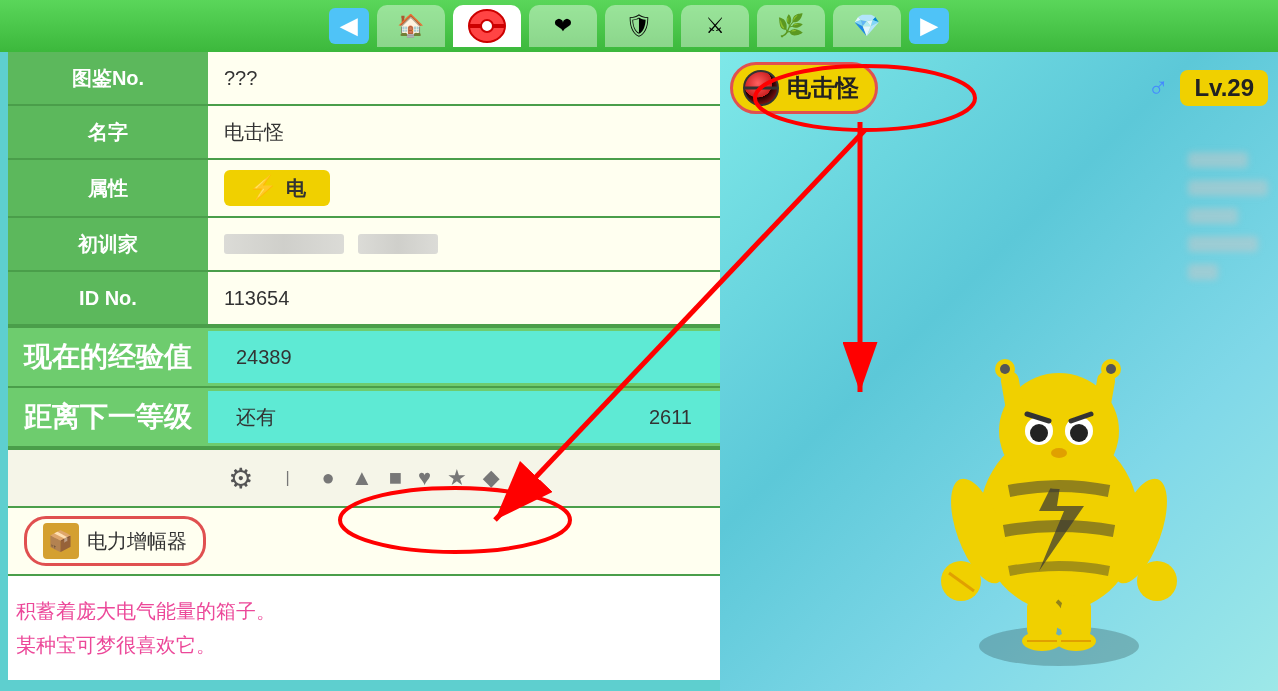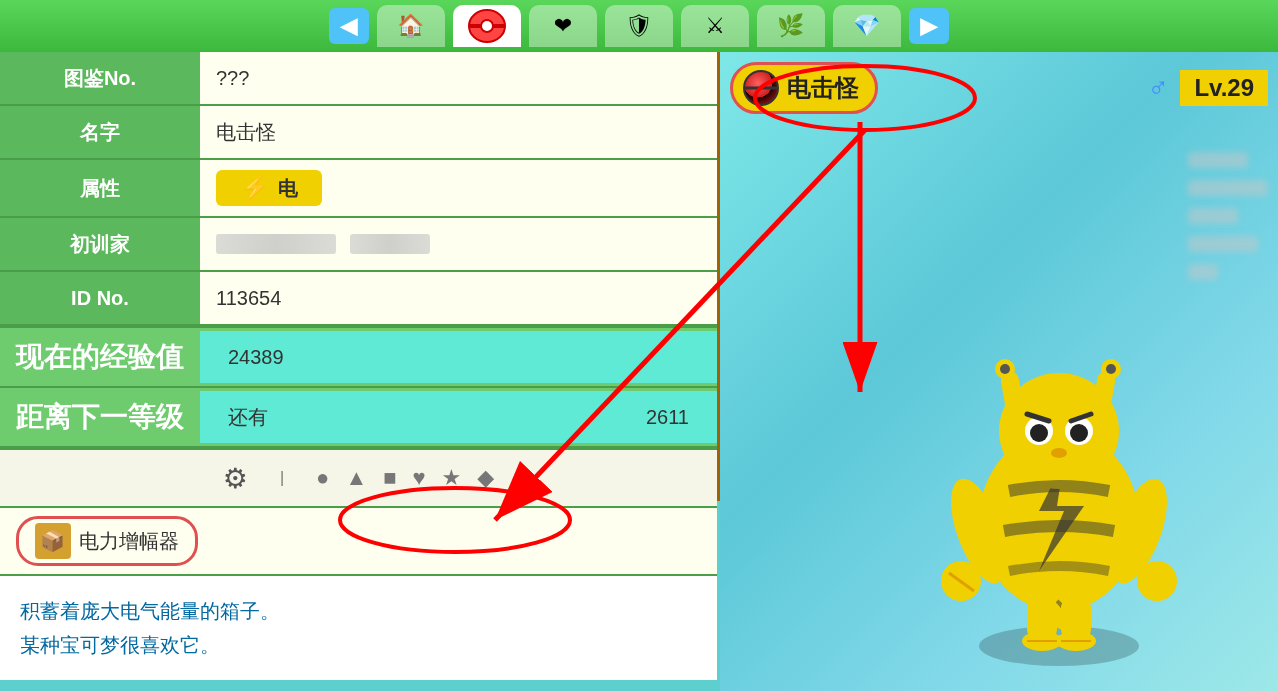--- a/index.html
+++ b/index.html
@@ -49,25 +49,25 @@
       font-size: 22px;
       cursor: pointer;
     }
     .nav-tab.active { background: white; }
     .nav-tab.inactive { background: rgba(255,255,255,0.4); }
 
     
     .left-panel {
       position: absolute;
       top: 52px;
-      left: 0;
+      left: 8px;
       width: 720px;
       height: 449px;
       background: #5cb85c;
-      border-right: 3px solid #a16207;
+      border-right: 8px solid #a16207;
     }
     .info-row {
       display: flex;
       align-items: center;
       min-height: 52px;
       border-bottom: 2px solid #4a9e4a;
     }
     .info-label {
       width: 200px;
       min-width: 200px;
@@ -207,23 +207,23 @@
       border-radius: 4px;
       display: flex;
       align-items: center;
       justify-content: center;
       font-size: 20px;
     }
 
     
     .desc-section {
       background: white;
-      padding: 18px 20px;
-      font-size: 20px;
-      color: #0369a1;
+      padding: 18px 8px;
+      font-size: 20px;
+      color: #ec4899;
       line-height: 1.7;
     }
 
     
     .right-panel {
       position: absolute;
       top: 52px;
       left: 720px;
       right: 0;
       height: 639px;
@@ -280,21 +280,21 @@
       display: flex;
       align-items: center;
       gap: 12px;
     }
     .gender-icon {
       font-size: 28px;
       color: #4488ff;
     }
     .level-badge {
       background: #f0d000;
-      border-radius: 0;
+      border-radius: 8px;
       padding: 4px 14px;
       font-size: 24px;
       font-weight: bold;
       color: #222;
     }
 
     
     .pokemon-figure {
       position: absolute;
       bottom: 20px;

